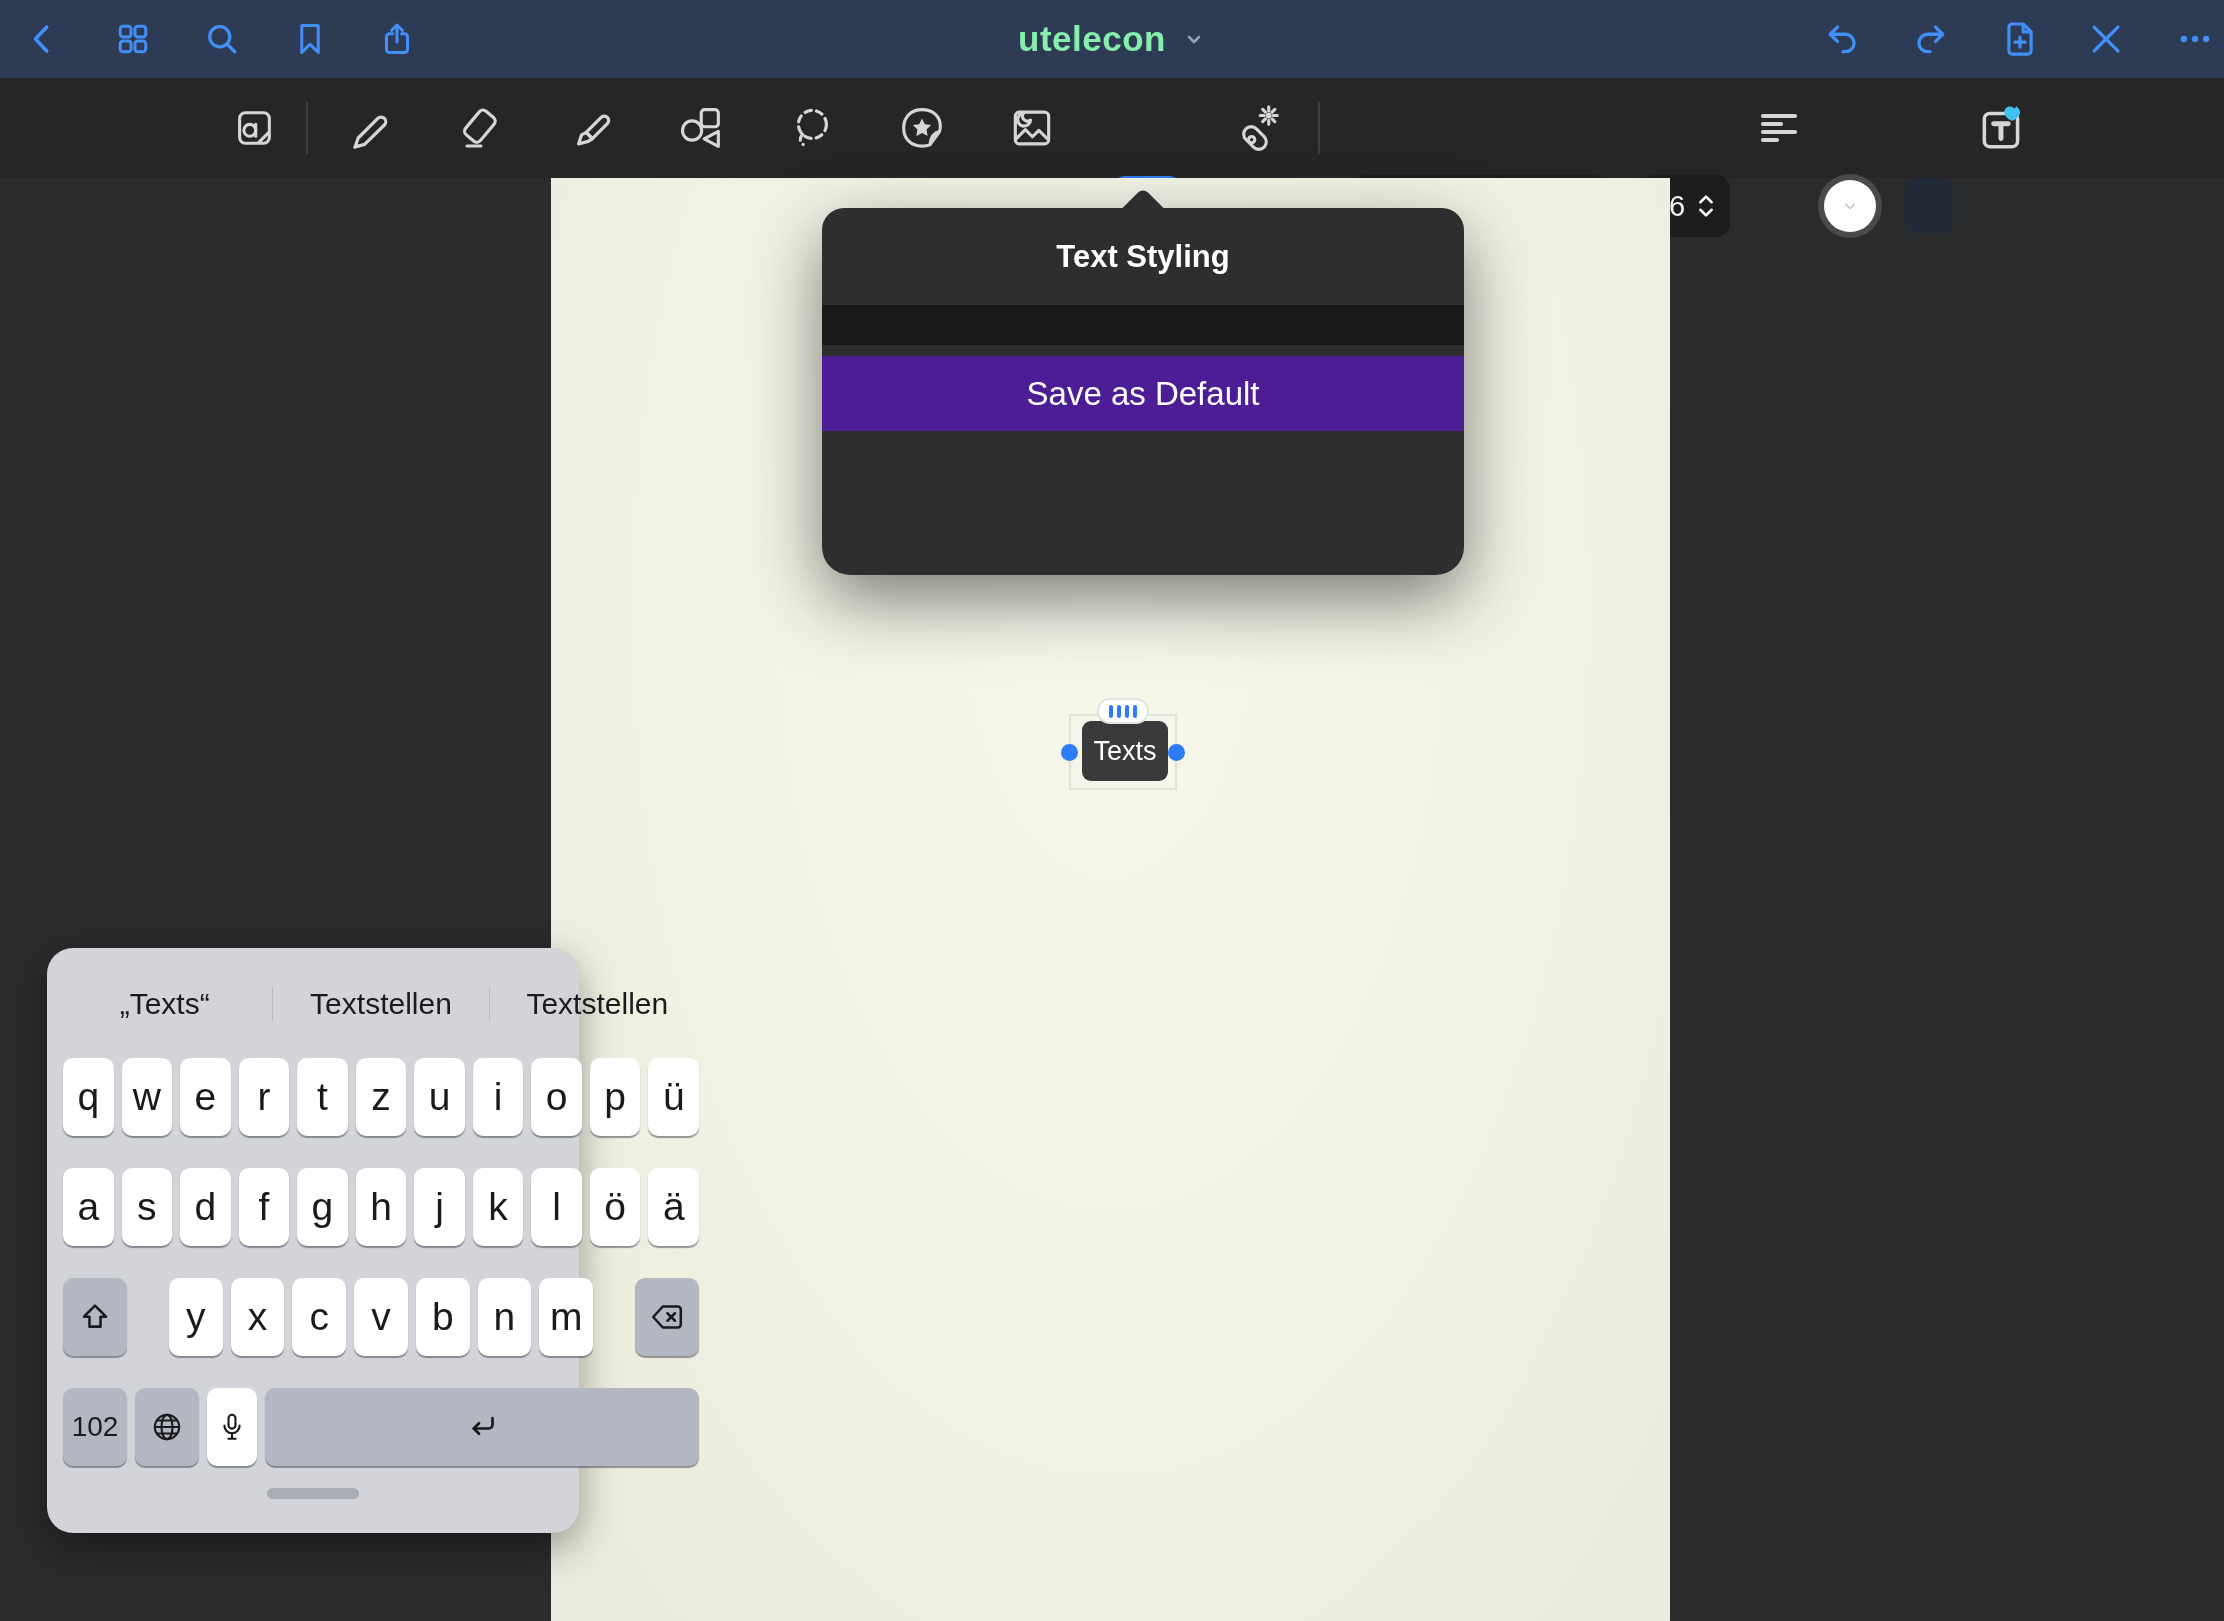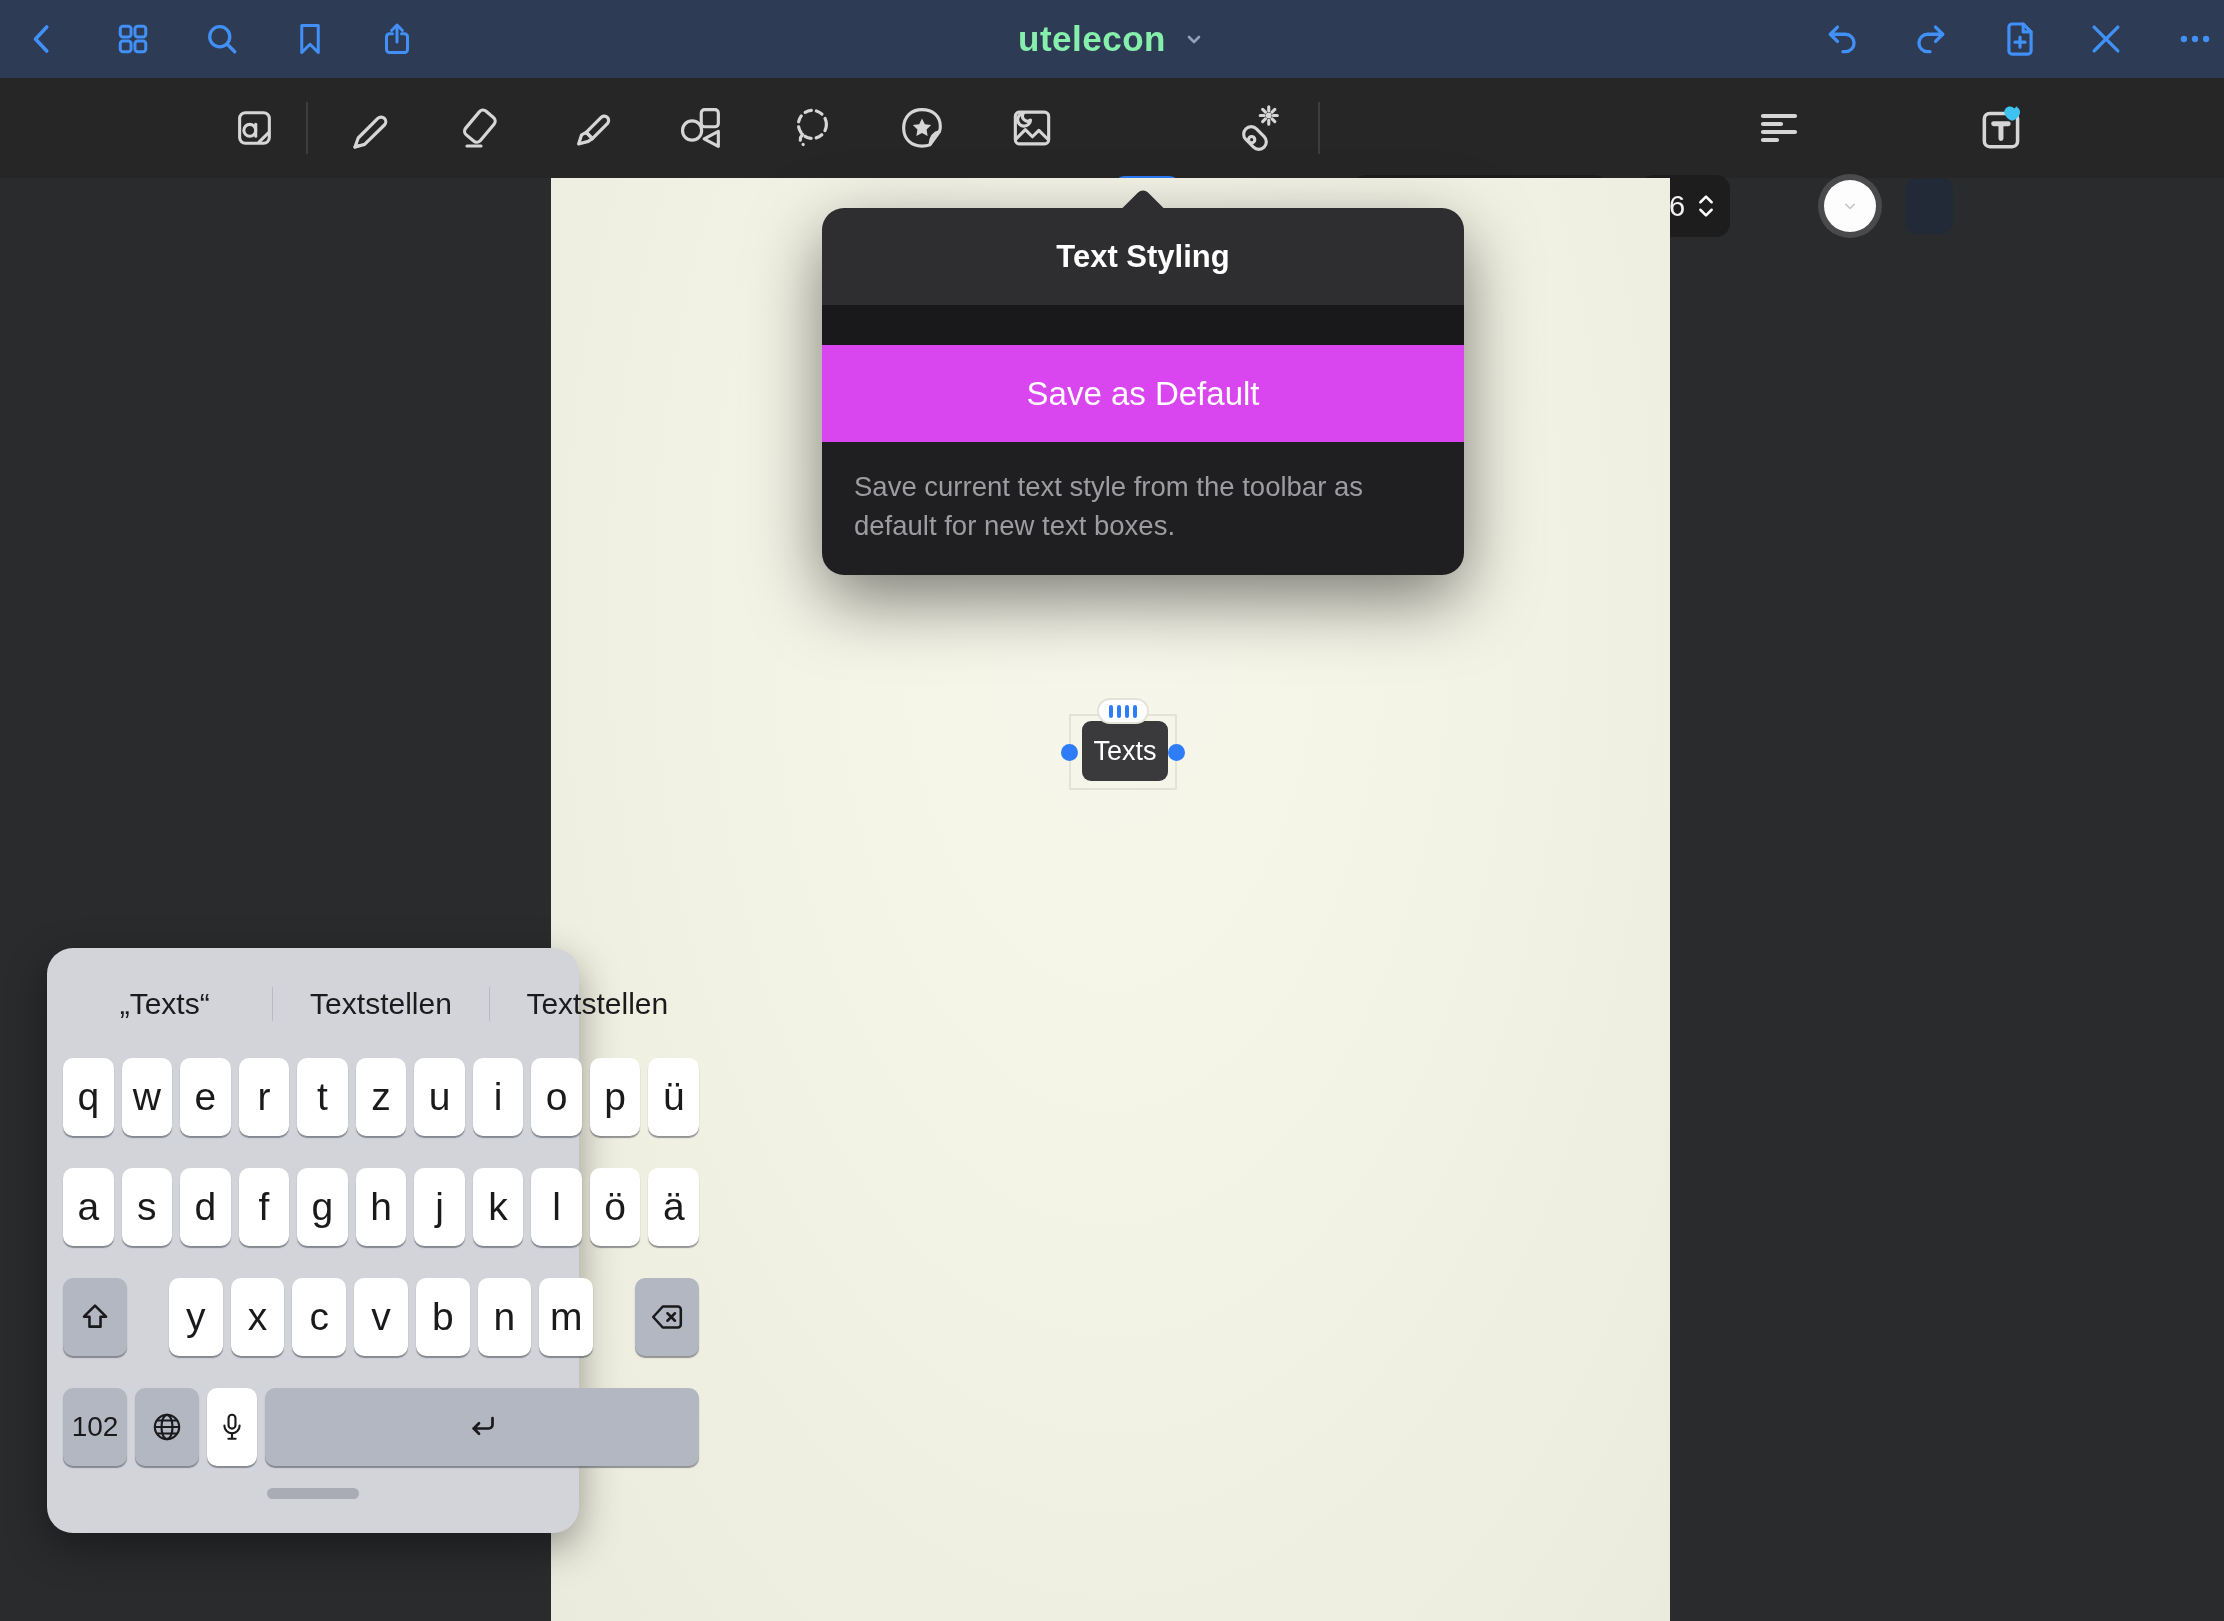--- a/index.html
+++ b/index.html
@@ -42,22 +42,22 @@
         background:radial-gradient(ellipse at 50% 30%, #f6f6ea 0%, #f2f2e4 55%, #ebebdd 100%);}
 
   
   .popover{left:822px;top:208px;width:642px;height:367px;border-radius:28px;
            background:#2e2e30;box-shadow:0 24px 70px rgba(0,0,0,.5);}
   .pop-arrow{position:absolute;left:303px;top:-13px;width:36px;height:36px;background:#2e2e30;
            transform:rotate(45deg);border-radius:7px;}
   .pop-header{position:relative;height:97px;display:flex;align-items:center;justify-content:center;
            color:#fff;font-size:31px;font-weight:bold;border-radius:22px 22px 0 0;background:#2e2e30;}
   .pop-strip{height:40px;background:#19191b;}
-  .pop-save{height:97px;display:flex;align-items:center;justify-content:center;color:#fff;
-           font-size:33px;background:#d946ef;cursor:pointer;}
+  .pop-save{height:75px;display:flex;align-items:center;justify-content:center;color:#fff;
+           font-size:33px;background:#4c1d95;cursor:pointer;margin-top:11px;}
   .pop-desc{height:133px;background:#1f1f21;border-radius:0 0 22px 22px;box-sizing:border-box;
            padding:26px 32px 0 32px;color:#9d9da1;font-size:27.5px;line-height:1.4;}
 
   
   .tobj-frame{left:1069px;top:714px;width:108px;height:76px;border:2px solid #e4e3d9;
               box-sizing:border-box;background:transparent;}
   .tobj-label{left:1082px;top:721px;width:86px;height:60px;background:#3a3a3c;border-radius:9px;
               display:flex;align-items:center;justify-content:center;color:#fff;font-size:27px;}
   .tobj-grip{left:1097px;top:698px;width:52px;height:26px;background:#fff;border:2px solid #e4e3d9;
               border-radius:14px;display:flex;align-items:center;justify-content:center;gap:4px;
@@ -279,21 +279,20 @@
       <i></i>
     </div>
   <div class="abs tobj-handle" style="left:1061px;top:744px"></div>
   <div class="abs tobj-handle" style="left:1168px;top:744px"></div>
 
   <div class="abs popover">
     <div class="pop-arrow"></div>
     <div class="pop-header">Text Styling</div>
     <div class="pop-strip"></div>
     <div class="pop-save">Save as Default</div>
-    <div class="pop-desc">Save current text style from the toolbar as default for new text boxes.</div>
   </div>
 
   <div class="abs kb">
     <div class="kb-sugg">
       <div class="sg">„Texts“</div>
       <div class="sg">Textstellen</div>
       <div class="sg">Textstellen</div>
     </div>
 
     <div class="krow" style="top:110px">

